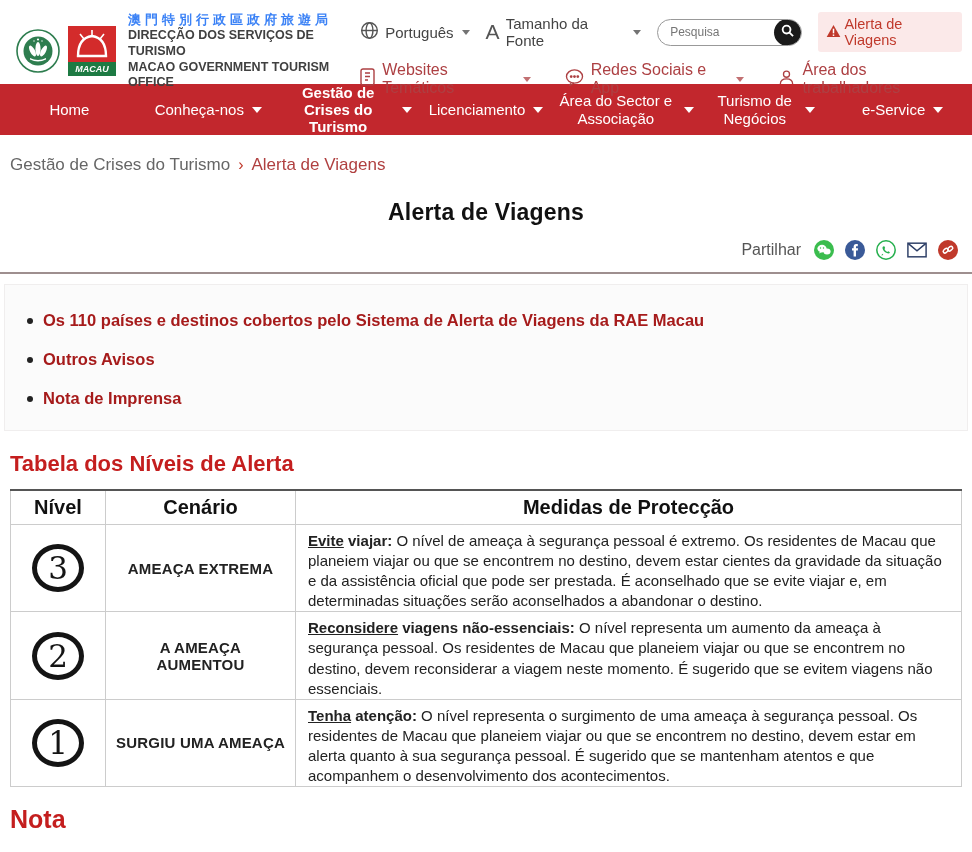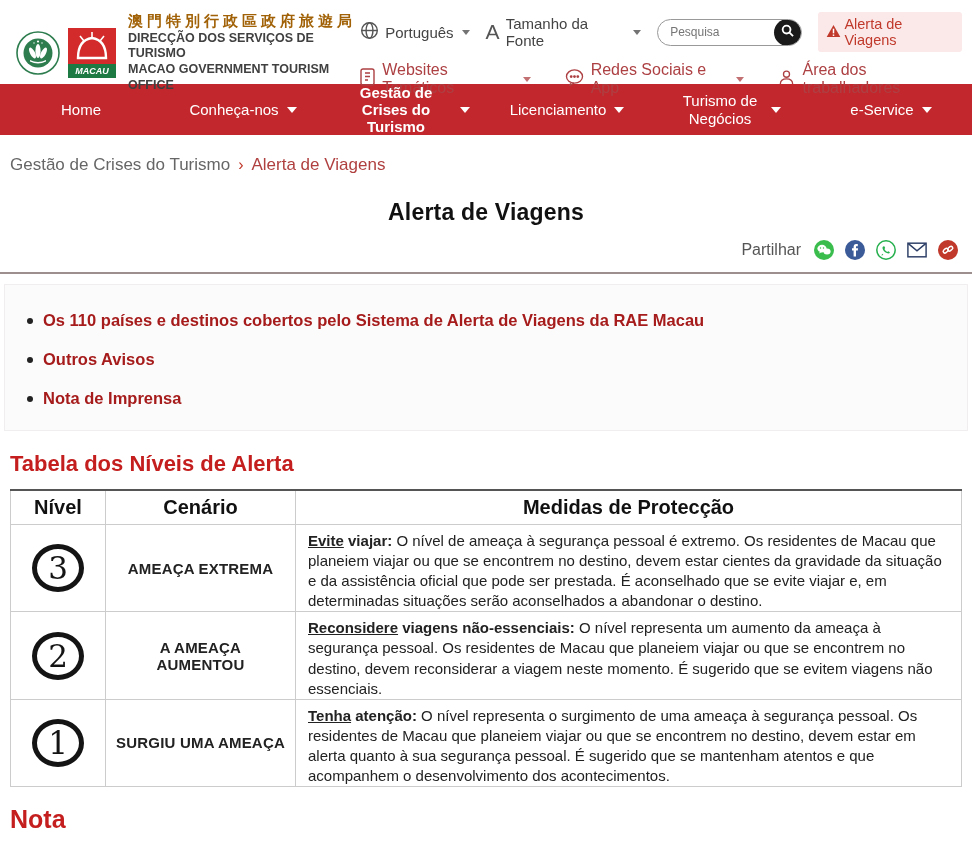--- a/index.html
+++ b/index.html
@@ -4,21 +4,21 @@
 <style>
   * { margin:0; padding:0; box-sizing:border-box; }
   html,body { width:972px; background:#fff; font-family:"Liberation Sans", sans-serif; color:#222; }
   .page { width:972px; height:852px; overflow:hidden; background:#fff; }
 
   
   .header { display:flex; justify-content:space-between; align-items:flex-start; padding:8px 10px 0 16px; height:84px; }
   .brand { display:flex; align-items:center; gap:8px; padding-top:4px; }
   .brand svg { display:block; }
   .org-text { margin-left:4px; line-height:1.25; }
-  .org-zh { font-size:15px; font-weight:bold; letter-spacing:4px; color:#a16207; }
+  .org-zh { font-size:13px; font-weight:bold; letter-spacing:4px; color:#3b82f6; }
   .org-pt, .org-en { font-size:12.5px; font-weight:bold; color:#404040; }
   .header-right { display:flex; flex-direction:column; align-items:flex-end; gap:9px; padding-top:4px; }
   .top-controls { display:flex; align-items:center; gap:16px; }
   .ctrl { display:flex; align-items:center; gap:6px; font-size:15px; color:#444; cursor:pointer; }
   .caret { width:0; height:0; border-left:4px solid transparent; border-right:4px solid transparent; border-top:5px solid currentColor; display:inline-block; margin-left:2px; opacity:.75; }
   .font-a { font-size:21px; color:#555; font-weight:400; }
   .search-pill { display:flex; align-items:center; border:1px solid #999; border-radius:15px; height:27px; width:150px; padding-left:12px; background:#fff; overflow:hidden; }
   .search-pill input { border:none; outline:none; width:100px; font-size:12px; color:#555; font-family:inherit; background:transparent; }
   .search-btn { margin-left:auto; width:27px; height:27px; border-radius:50%; background:#1a1a1a; display:flex; align-items:center; justify-content:center; border:none; cursor:pointer; flex:0 0 auto; }
   .alert-badge { display:flex; align-items:center; gap:3px; background:#fbe9e9; border-radius:3px; padding:4px 8px; font-size:14.5px; color:#c0392b; cursor:pointer; }
@@ -194,20 +194,24 @@
     </div>
     <div class="nav-item active">
       <span class="nav-label" style="max-width:112px;">Gestão de Crises do Turismo</span>
       <span class="caret"></span>
     </div>
     <div class="nav-item">
       <span class="nav-label">Licenciamento</span>
       <span class="caret"></span>
     </div>
     <div class="nav-item">
+      <span class="nav-label" style="max-width:125px;">Área do Sector e Associação</span>
+      <span class="caret"></span>
+    </div>
+    <div class="nav-item">
       <span class="nav-label" style="max-width:85px;">Turismo de Negócios</span>
       <span class="caret"></span>
     </div>
     <div class="nav-item">
       <span class="nav-label">e-Service</span>
       <span class="caret"></span>
     </div>
   </div>
 
   <div class="breadcrumb">

